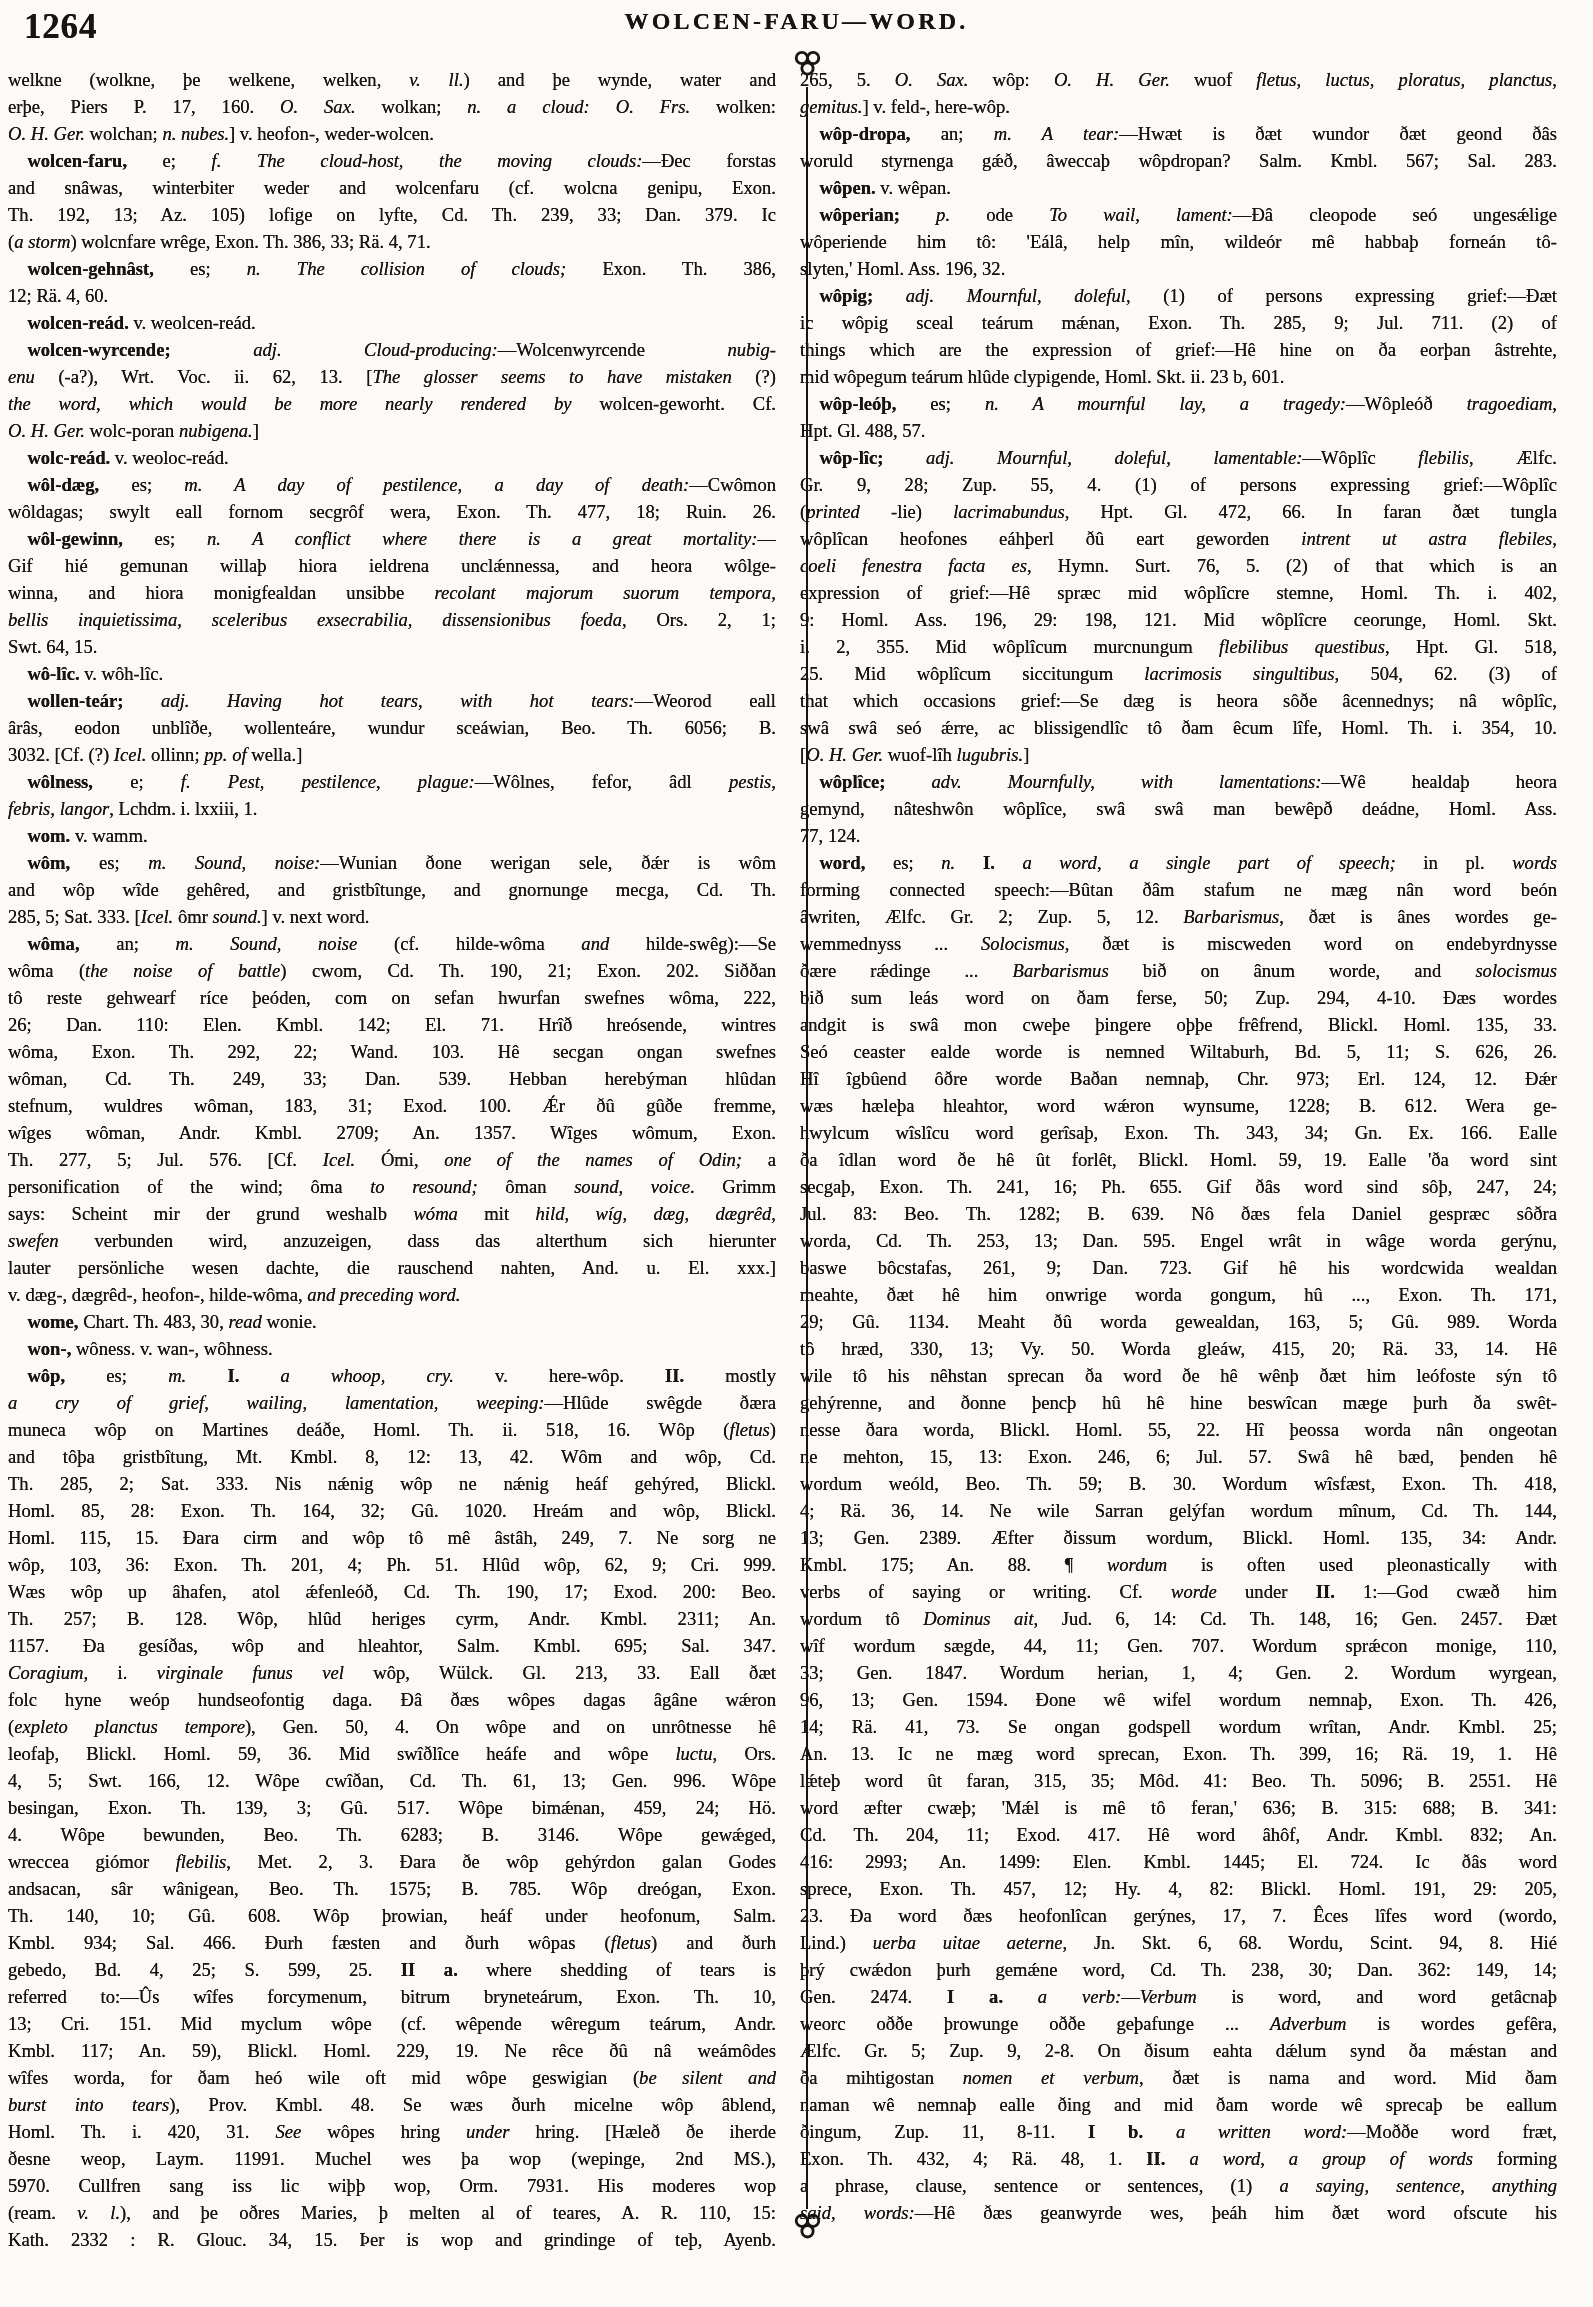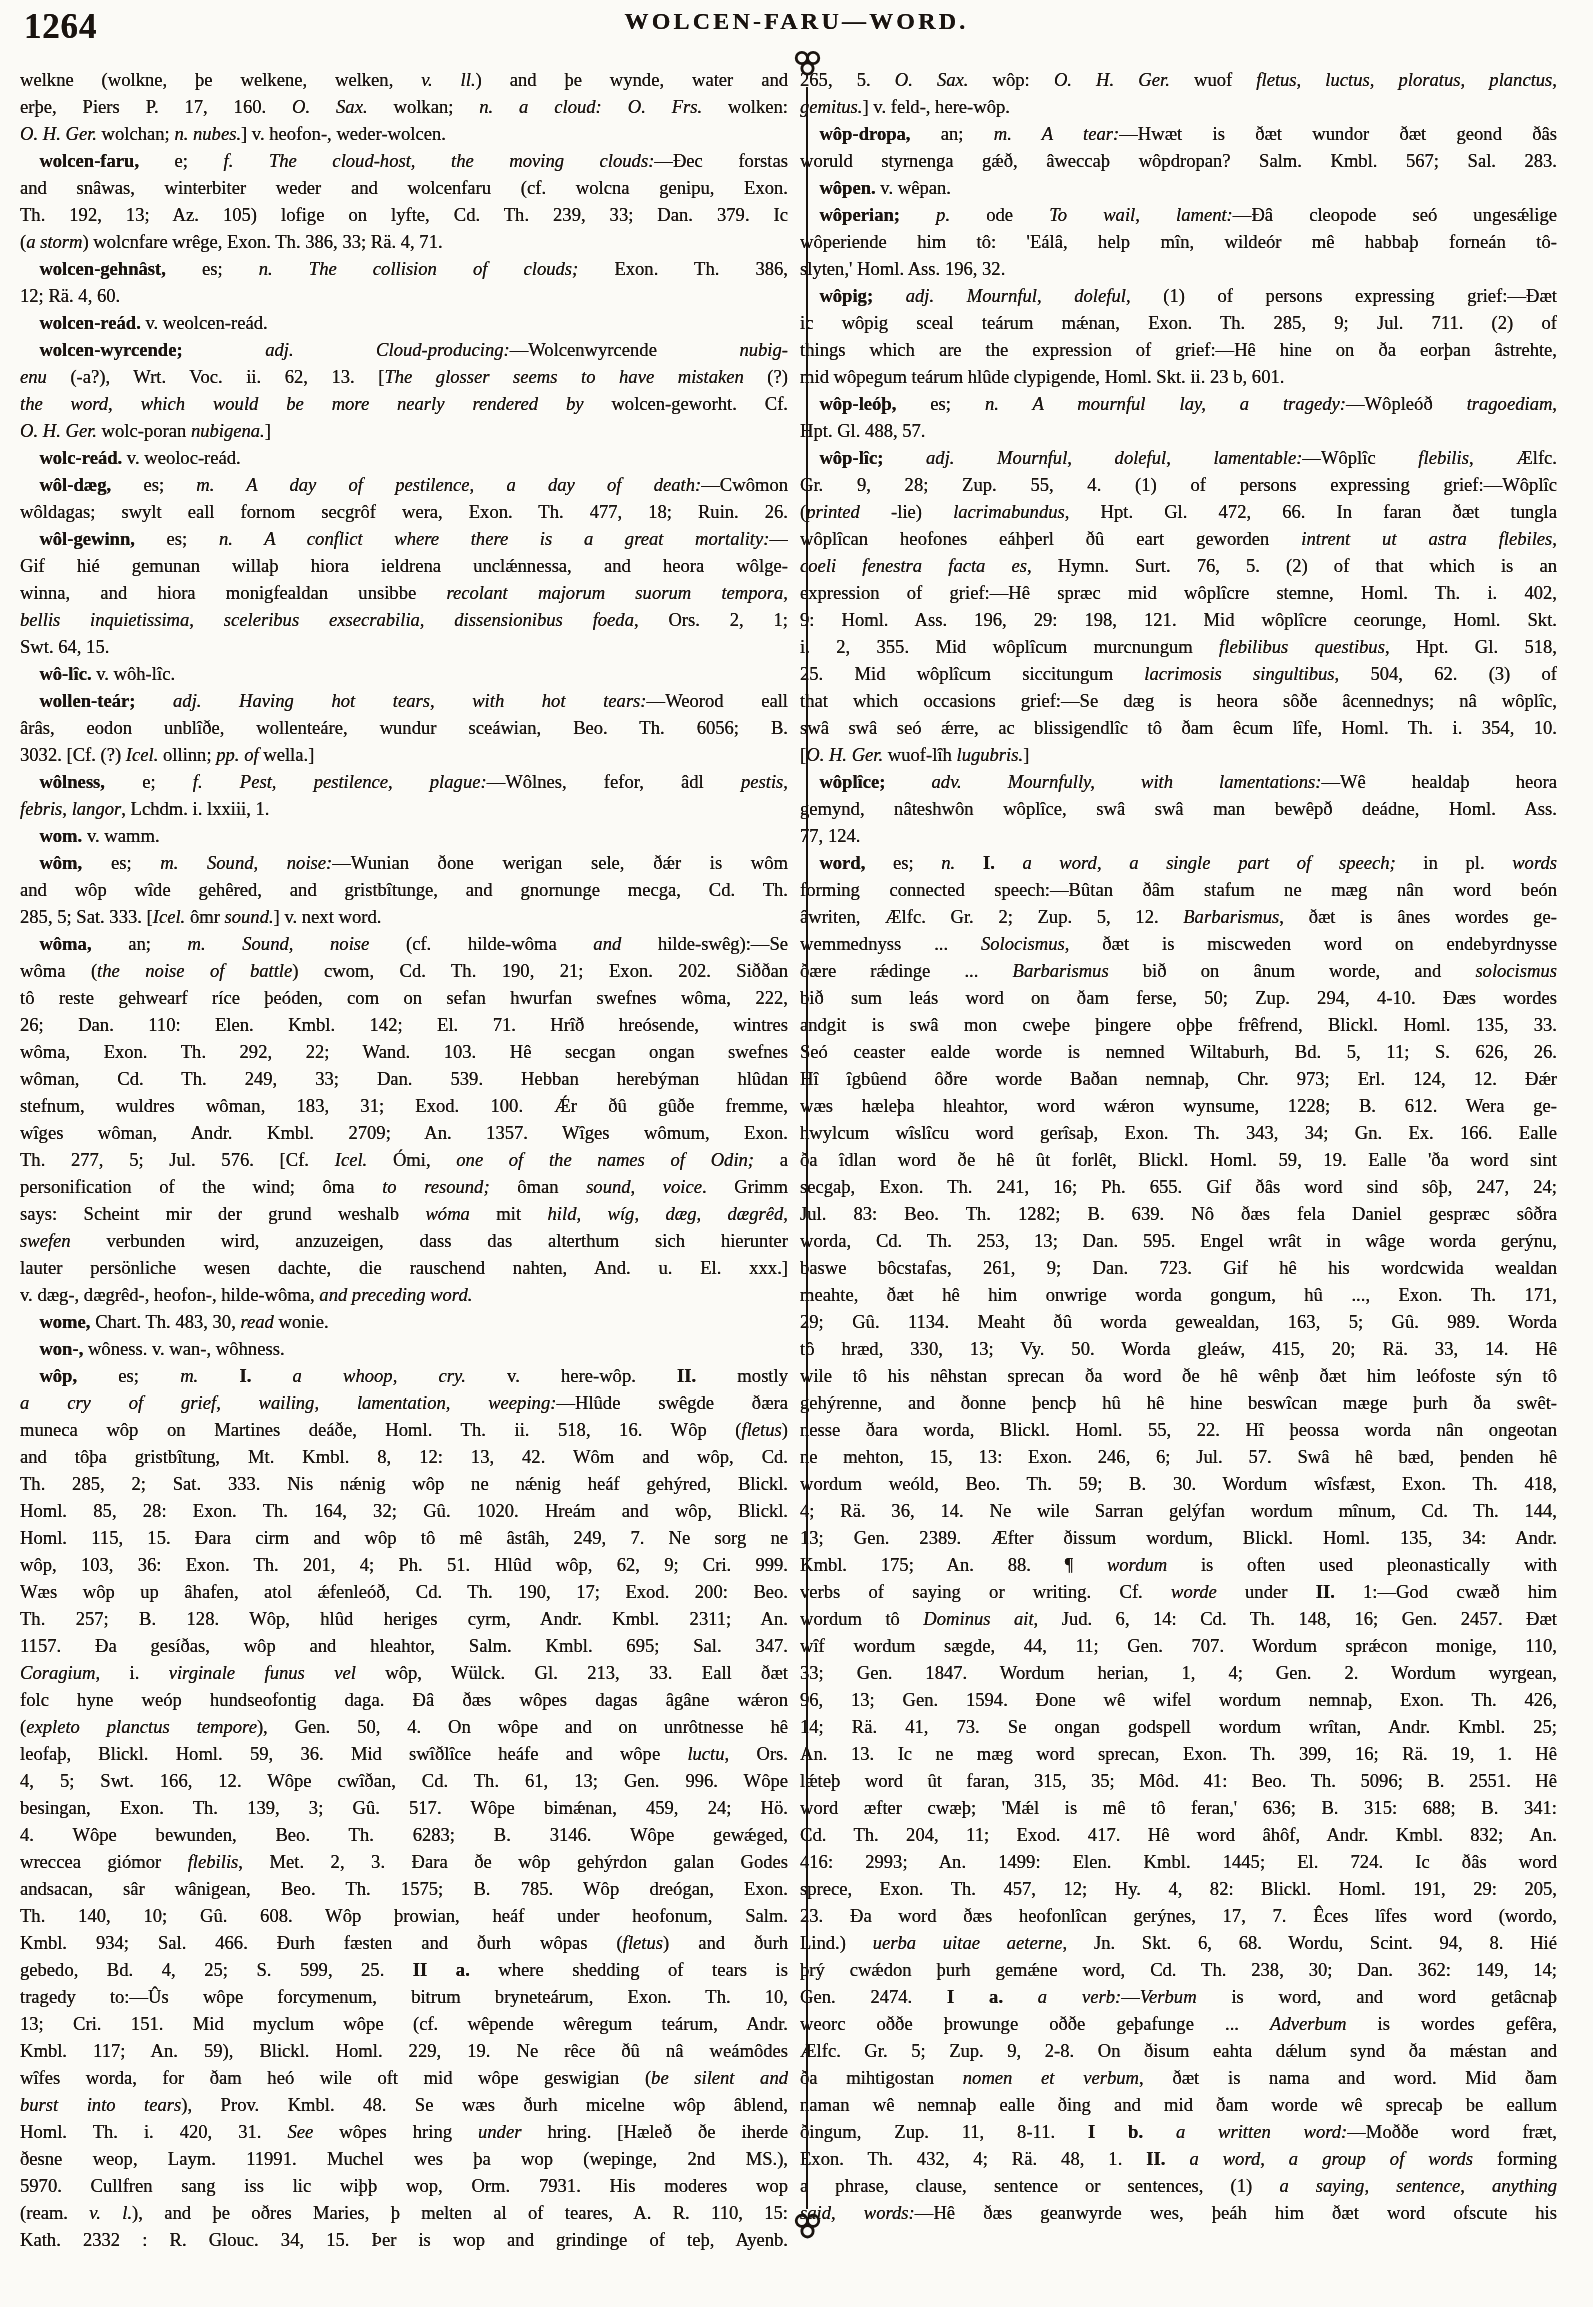--- a/index.html
+++ b/index.html
@@ -14,21 +14,21 @@
   }
   .page-number {
     position:absolute; left:24px; top:6.5px;
     font-size:35px; font-weight:bold; letter-spacing:0.8px;
   }
   .page-title {
     position:absolute; left:0; right:0; top:8px;
     text-align:center; font-size:24px; font-weight:bold; letter-spacing:3.2px;
   }
   .column { position:absolute; top:66px; }
-  .column-left  { left:20px;  width:768px; }
+  .column-left  { left:8px;  width:768px; }
   .column-right { left:800px; width:757px; }
   .line {
     height:27px; line-height:27px;
     font-size:18.6px; white-space:normal; overflow:hidden;
     text-align:justify; text-align-last:justify; text-justify:inter-word;
   }
   .line.short { text-align-last:left; }
   .line.indent { text-indent:19.4px; }
   .divider {
     position:absolute; left:806px; top:87px; width:1.6px; height:2122px;
@@ -128,21 +128,21 @@
     <div class="line">(<i>expleto planctus tempore</i>), Gen. 50, 4. On wôpe and on unrôtnesse hê</div>
     <div class="line">leofaþ, Blickl. Homl. 59, 36. Mid swîðlîce heáfe and wôpe <i>luctu</i>, Ors.</div>
     <div class="line">4, 5; Swt. 166, 12. Wôpe cwîðan, Cd. Th. 61, 13; Gen. 996. Wôpe</div>
     <div class="line">besingan, Exon. Th. 139, 3; Gû. 517. Wôpe bimǽnan, 459, 24; Hö.</div>
     <div class="line">4. Wôpe bewunden, Beo. Th. 6283; B. 3146. Wôpe gewǽged,</div>
     <div class="line">wreccea giómor <i>flebilis</i>, Met. 2, 3. Ðara ðe wôp gehýrdon galan Godes</div>
     <div class="line">andsacan, sâr wânigean, Beo. Th. 1575; B. 785. Wôp dreógan, Exon.</div>
     <div class="line">Th. 140, 10; Gû. 608. Wôp þrowian, heáf under heofonum, Salm.</div>
     <div class="line">Kmbl. 934; Sal. 466. Ðurh fæsten and ðurh wôpas (<i>fletus</i>) and ðurh</div>
     <div class="line">gebedo, Bd. 4, 25; S. 599, 25. <b>II a.</b> where shedding of tears is</div>
-    <div class="line">tragedy to:—Ûs wôpe forcymenum, bitrum bryneteárum, Exon. Th. 10,</div>
+    <div class="line">referred to:—Ûs wîfes forcymenum, bitrum bryneteárum, Exon. Th. 10,</div>
     <div class="line">13; Cri. 151. Mid myclum wôpe (cf. wêpende wêregum teárum, Andr.</div>
     <div class="line">Kmbl. 117; An. 59), Blickl. Homl. 229, 19. Ne rêce ðû nâ weámôdes</div>
     <div class="line">wîfes worda, for ðam heó wile oft mid wôpe geswigian (<i>be silent and</i></div>
     <div class="line"><i>burst into tears</i>), Prov. Kmbl. 48. Se wæs ðurh micelne wôp âblend,</div>
     <div class="line">Homl. Th. i. 420, 31. <i>See</i> wôpes hring <i>under</i> hring. [Hæleð ðe iherde</div>
     <div class="line">ðesne weop, Laym. 11991. Muchel wes þa wop (wepinge, 2nd MS.),</div>
     <div class="line">5970. Cullfren sang iss lic wiþþ wop, Orm. 7931. His moderes wop</div>
     <div class="line">(ream. <i>v. l.</i>), and þe oðres Maries, þ melten al of teares, A. R. 110, 15:</div>
     <div class="line">Kath. 2332 : R. Glouc. 34, 15. Þer is wop and grindinge of teþ, Ayenb.</div>
   </div>

